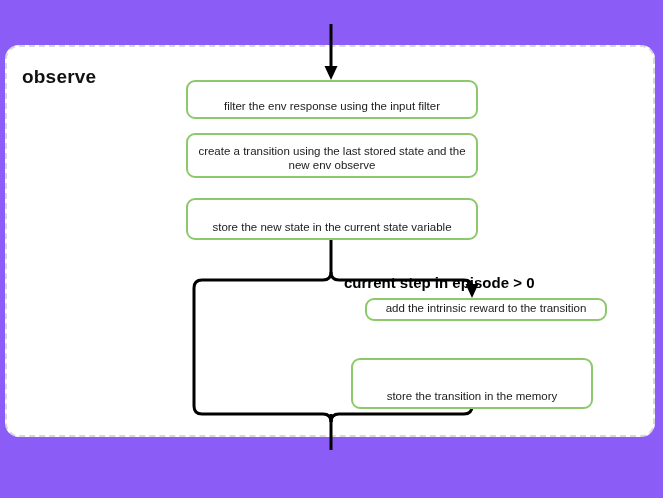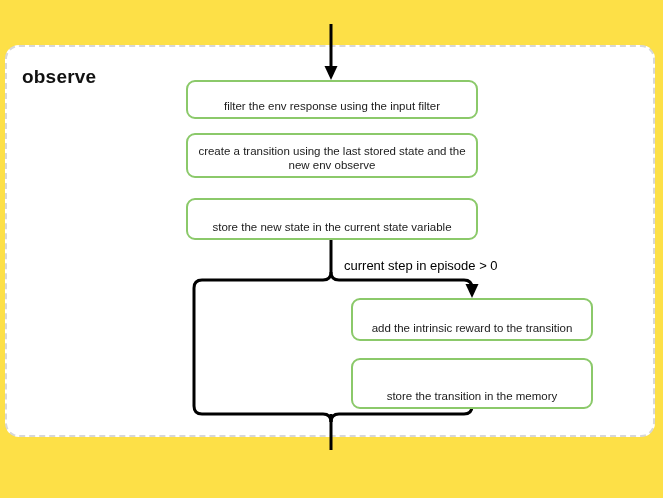--- a/index.html
+++ b/index.html
@@ -1,18 +1,18 @@
 <!DOCTYPE html>
 <html><head>
 <meta charset="utf-8">
 <style>
   html,body{margin:0;padding:0;background:#000;}
   body{width:663px;height:498px;position:relative;overflow:hidden;
        font-family:"Liberation Sans",sans-serif;}
-  #stage{position:absolute;left:0;top:0;width:663px;height:498px;background:#fde047;}
+  #stage{position:absolute;left:0;top:0;width:663px;height:498px;background:#8b5cf6;}
   .group-container{
     position:absolute;left:5px;top:45px;width:650px;height:392px;
     background:#ffffff;border:2px dashed #d8d8d8;border-radius:14px;
     box-sizing:border-box;
   }
   .group-title{
     position:absolute;left:22px;top:66px;
     font-size:19px;font-weight:bold;color:#111;letter-spacing:.2px;
     white-space:nowrap;
   }
@@ -21,22 +21,23 @@
     background:#ffffff;border:2.5px solid #8bc96a;border-radius:9px;
     display:flex;align-items:flex-end;justify-content:center;text-align:center;
     color:#1b1b1b;font-size:11.5px;line-height:14px;padding:4px 10px;
   }
   .node span{display:block;}
   svg.edges{position:absolute;left:0;top:0;width:663px;height:498px;
             pointer-events:none;overflow:visible;}
   .edge{fill:none;stroke:#000;stroke-width:3;stroke-linecap:butt;stroke-linejoin:round;}
   .edge-head{fill:#000;}
   .cond-label{
-    position:absolute;font-size:13px;font-weight:normal;color:#000;
+    position:absolute;font-size:15px;font-weight:bold;color:#000;
     white-space:nowrap;
+    margin-top:16px;
   }
 </style>
 </head>
 <body>
 
 <div id="stage">
 
   <div class="group-container"></div>
 
   <div class="group-title">observe</div>
@@ -64,21 +65,21 @@
   </div>
 
   <div class="node" style="left:186px;top:133px;width:292px;height:45px;">
     <span>create a transition using the last stored state and the new env observe</span>
   </div>
 
   <div class="node" style="left:186px;top:198px;width:292px;height:42px;">
     <span>store the new state in the current state variable</span>
   </div>
 
-  <div class="node" style="left:351px;top:298px;width:242px;height:43px;">
+  <div class="node" style="left:365px;top:298px;width:242px;height:23px;">
     <span>add the intrinsic reward to the transition</span>
   </div>
 
   <div class="node" style="left:351px;top:358px;width:242px;height:51px;">
     <span>store the transition in the memory</span>
   </div>
 
   <div class="cond-label" style="left:344px;top:258px;">current step in episode &gt; 0</div>
 
 </div>

